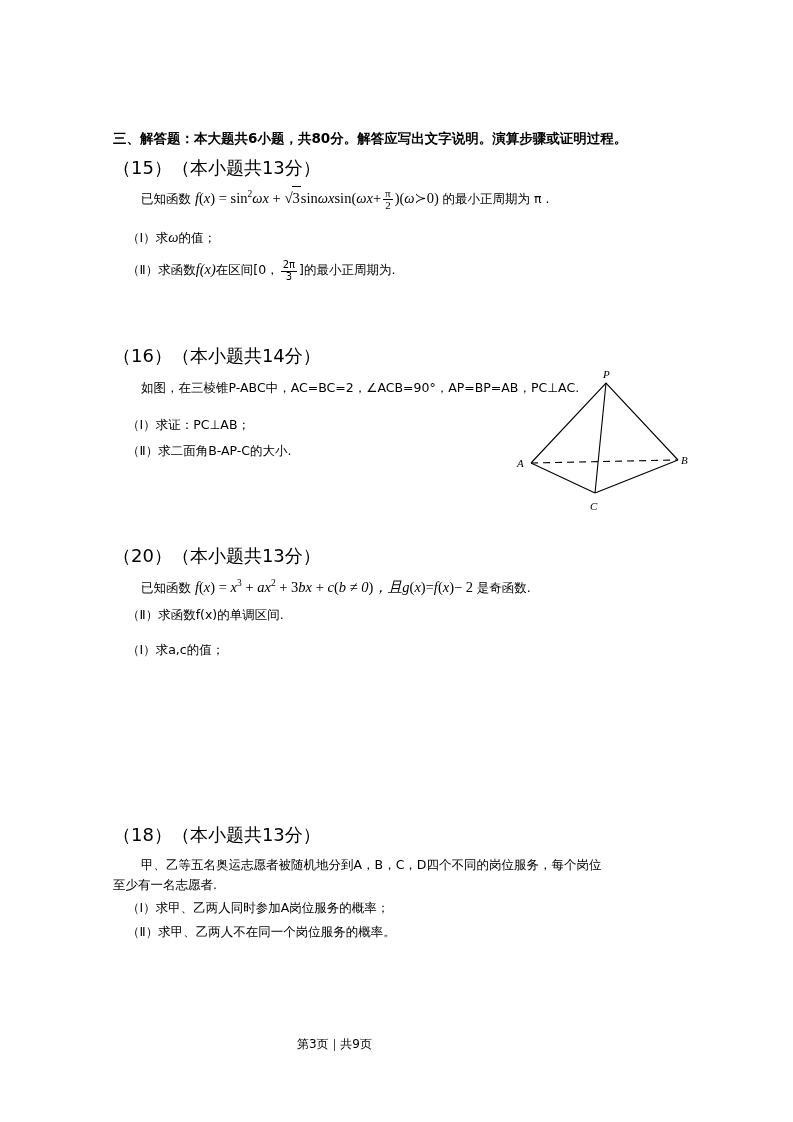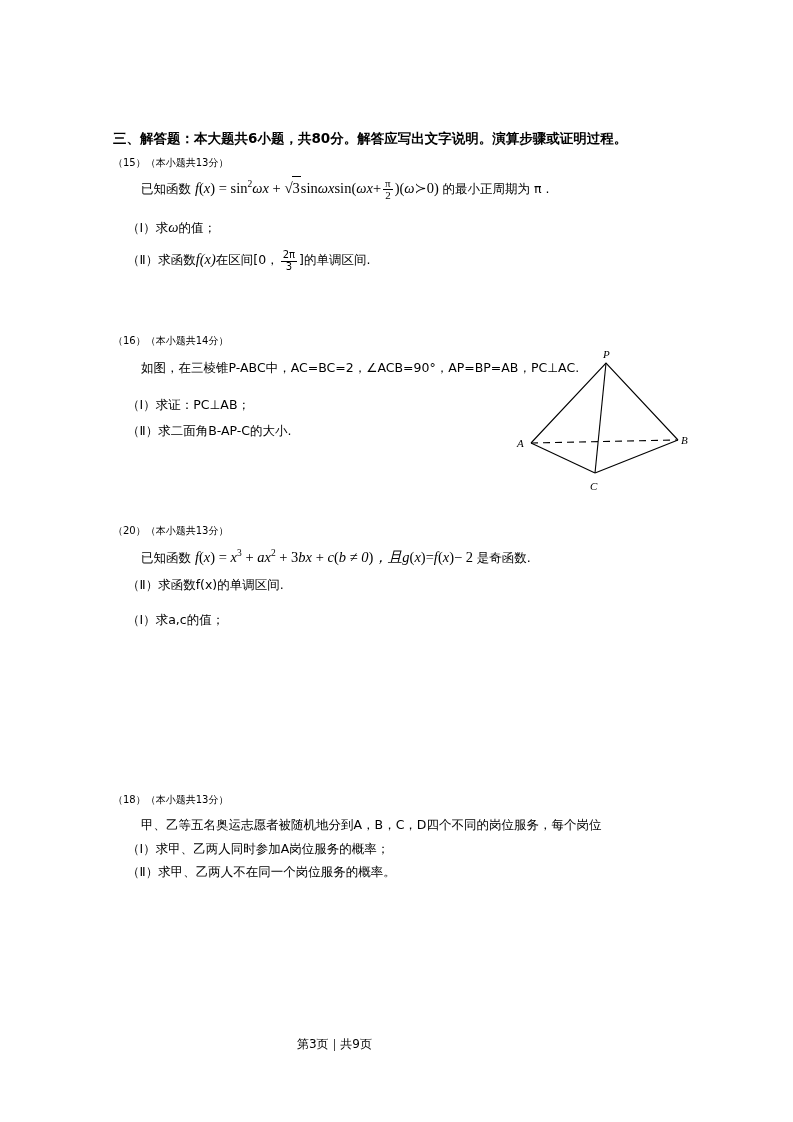--- a/index.html
+++ b/index.html
@@ -30,21 +30,21 @@
   .section-head {
     font-family: "DejaVu Sans", sans-serif;
     font-weight: bold;
     font-size: 13.5px;
     letter-spacing: 0px;
     margin: 0 0 8px 0;
     white-space: nowrap;
   }
   .qnum {
     font-family: "DejaVu Sans", sans-serif;
-    font-size: 10px;
+    font-size: 18px;
     margin: 0;
     padding: 0;
   }
   .body-line {
     font-family: "DejaVu Sans", sans-serif;
     font-size: 12.5px;
     margin: 0;
     padding: 0;
     line-height: 1.55;
   }
@@ -129,21 +129,21 @@
           <span class="up">sin</span><span class="sup">2</span><span class="mi">ω</span><span class="mi">x</span>
           <span class="up">+</span>
           <span class="radic"><span class="rsym">√</span><span class="rbody">3</span></span><span class="up">sin</span><span class="mi">ω</span><span class="mi">x</span><span class="up">sin</span><span class="up">(</span><span class="mi">ω</span><span class="mi">x</span><span class="up">+</span><span class="frac"><span class="num">π</span><span class="den">2</span></span><span class="up">)</span><span class="up">(</span><span class="mi">ω</span><span class="up">≻</span><span class="up">0</span><span class="up">)</span>
         </span>
         <span>的最小正周期为 π .</span>
       </div>
       <div class="body-line indent2" style="margin-top:14px;">
         <span>（Ⅰ）求</span><span class="math mi">ω</span><span>的值；</span>
       </div>
       <div class="body-line indent2" style="margin-top:10px;">
-        <span>（Ⅱ）求函数</span><span class="math"><span class="mi">f(x)</span></span><span>在区间[0，</span><span class="frac" style="font-size:10px;"><span class="num">2π</span><span class="den">3</span></span><span>]的单调区间.</span>
+        <span>（Ⅱ）求函数</span><span class="math"><span class="mi">f(x)</span></span><span>在区间[0，</span><span class="frac" style="font-size:10px;"><span class="num">2π</span><span class="den">3</span></span><span>]的最小正周期为.</span>
       </div>
     </div>
 
     <div class="spacer-xl"></div>
 
     <div class="q-block">
       <div class="qnum">
         <span>（16）</span><span>（本小题共14分）</span>
       </div>
       <div class="body-line indent1" style="margin-top:10px;">如图，在三棱锥P-ABC中，AC=BC=2，∠ACB=90°，AP=BP=AB，PC⊥AC.</div>
@@ -199,20 +199,21 @@
 
     <div class="spacer-xl"></div>
     <div class="spacer-xl"></div>
     <div class="spacer-l"></div>
 
     <div class="q-block">
       <div class="qnum">
         <span>（18）</span><span>（本小题共13分）</span>
       </div>
       <div class="body-line indent1" style="margin-top:8px;">甲、乙等五名奥运志愿者被随机地分到A，B，C，D四个不同的岗位服务，每个岗位</div>
+      <div class="body-line">至少有一名志愿者.</div>
       <div class="body-line indent2" style="margin-top:4px;">（Ⅰ）求甲、乙两人同时参加A岗位服务的概率；</div>
       <div class="body-line indent2" style="margin-top:4px;">（Ⅱ）求甲、乙两人不在同一个岗位服务的概率。</div>
     </div>
 
   </div>
 
   <div class="footer">第3页｜共9页</div>
 </div>
 
 </body></html>

